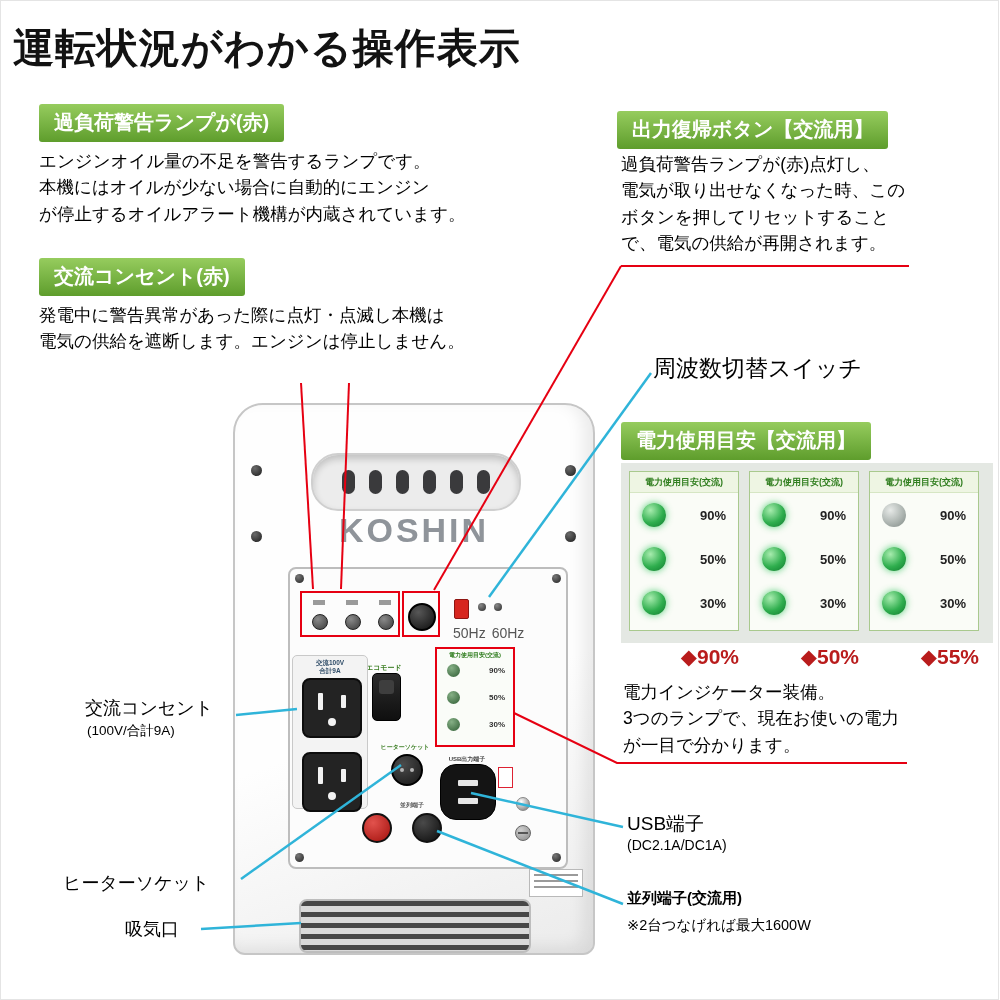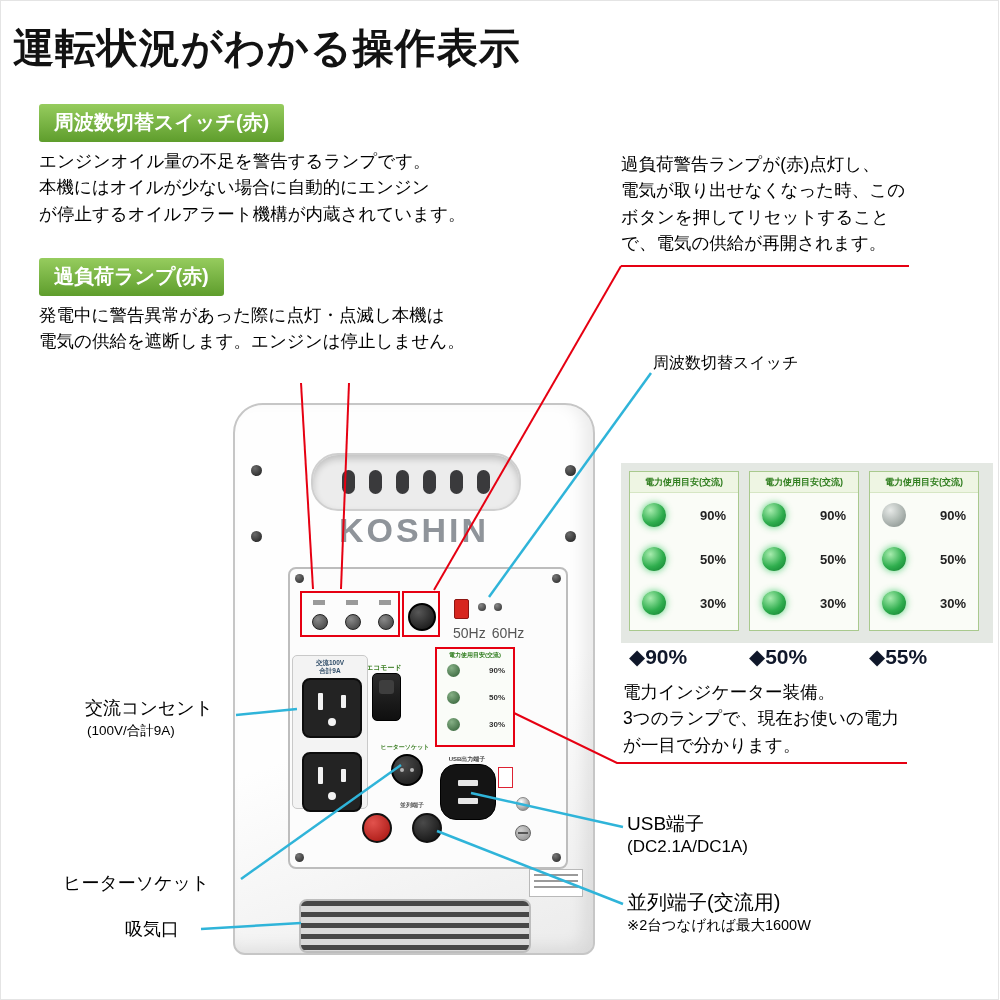--- a/index.html
+++ b/index.html
@@ -15,28 +15,28 @@
   .tag-reset{left:616px;top:110px;}
   .tag-power{left:620px;top:421px;}
 
   .body-text{position:absolute;font-size:17.5px;line-height:1.5;color:#000;white-space:pre-line;}
   .body-oil{left:38px;top:147px;font-family:Liberation Serif, serif;}
   .body-overload{left:38px;top:301px;}
   .body-reset{left:620px;top:150px;}
   .body-power{left:622px;top:678px;}
 
   .plain-label{position:absolute;font-size:18px;color:#000;z-index:7;}
-  .label-freq{left:652px;top:352px;font-size:16px;}
+  .label-freq{left:652px;top:352px;font-size:23px;}
   .label-outlet{left:84px;top:695px;}
   .label-outlet-sub{left:86px;top:721px;font-size:13.5px;}
   .label-heater{left:62px;top:870px;}
   .label-intake{left:124px;top:916px;}
   .label-usb{left:626px;top:810px;font-size:19px;}
-  .label-usb-sub{left:626px;top:836px;font-size:17px;}
-  .label-parallel{left:626px;top:888px;font-size:20px;}
+  .label-usb-sub{left:626px;top:836px;font-size:14px;}
+  .label-parallel{left:626px;top:888px;font-size:15px;font-weight:bold;}
   .label-parallel-sub{left:626px;top:915px;font-size:14.5px;}
 
   
   .machine{position:absolute;left:232px;top:402px;width:358px;height:548px;z-index:1;
            background:linear-gradient(160deg,#fefefe 55%,#ebebeb);border:2px solid #c6c6c6;
            border-radius:30px 30px 12px 12px;box-shadow:inset -10px -6px 16px rgba(0,0,0,.08);}
   .handle-slot{position:absolute;left:76px;top:48px;width:206px;height:54px;background:#ececec;
                border:2px solid #cfcfcf;border-radius:27px;box-shadow:inset 0 4px 7px rgba(0,0,0,.18);
                display:flex;align-items:center;justify-content:center;gap:14px;}
   .vent-hole{width:13px;height:24px;background:#3a3a3c;border-radius:7px;}
@@ -132,44 +132,46 @@
   .ind-wrap{position:absolute;left:620px;top:462px;width:372px;height:180px;background:#e4e8e3;
             display:flex;gap:10px;padding:8px;box-sizing:border-box;z-index:2;}
   .ind-panel{width:110px;height:160px;background:#fafcf7;border:1px solid #a9c98e;box-sizing:border-box;}
   .ind-header{font-size:9px;font-weight:700;color:#2f7d1e;text-align:center;padding:4px 0 3px;
               border-bottom:1px solid #d6e6c4;background:#eef5e3;white-space:nowrap;overflow:hidden;}
   .ind-row{display:flex;align-items:center;justify-content:space-between;padding:5px 12px;height:44px;box-sizing:border-box;}
   .led{width:24px;height:24px;border-radius:50%;}
   .led.on{background:radial-gradient(circle at 35% 30%,#a7ecae,#2fae4e 55%,#0f7a2d);box-shadow:0 0 7px rgba(60,200,100,.85);}
   .led.off{background:radial-gradient(circle at 35% 30%,#e7eae8,#a9b1ad 60%,#7e8784);}
   .ind-pct{font-size:13px;font-weight:700;color:#222;}
-  .diamond{position:absolute;top:644px;width:110px;text-align:left;font-size:21px;font-weight:800;color:#0f172a;z-index:2;}
+  .diamond{position:absolute;top:644px;width:110px;text-align:right;font-size:21px;font-weight:800;color:#b91c1c;z-index:2;}
   .diamond-1{left:628px}.diamond-2{left:748px}.diamond-3{left:868px}
 
   .overlay{position:absolute;left:0;top:0;width:1000px;height:1000px;z-index:6;pointer-events:none;}
 </style>
 </head>
 <body>
 
 <div class="stage">
 
   <div class="page-title">運転状況がわかる操作表示</div>
 
-  <div class="tag tag-oil">周波数切替スイッチ(赤)</div>
+  <div class="tag tag-oil">過負荷警告ランプが(赤)</div>
   <div class="body-text body-oil">エンジンオイル量の不足を警告するランプです。
 本機にはオイルが少ない場合に自動的にエンジン
 が停止するオイルアラート機構が内蔵されています。</div>
-  <div class="tag tag-overload">過負荷ランプ(赤)</div>
+  <div class="tag tag-overload">交流コンセント(赤)</div>
   <div class="body-text body-overload">発電中に警告異常があった際に点灯・点滅し本機は
 電気の供給を遮断します。エンジンは停止しません。</div>
 
+  <div class="tag tag-reset">出力復帰ボタン【交流用】</div>
   <div class="body-text body-reset">過負荷警告ランプが(赤)点灯し、
 電気が取り出せなくなった時、この
 ボタンを押してリセットすること
 で、電気の供給が再開されます。</div>
+  <div class="tag tag-power">電力使用目安【交流用】</div>
   <div class="body-text body-power">電力インジケーター装備。
 3つのランプで、現在お使いの電力
 が一目で分かります。</div>
 
   <div class="plain-label label-freq">周波数切替スイッチ</div>
   <div class="plain-label label-outlet">交流コンセント</div>
   <div class="plain-label label-outlet-sub">(100V/合計9A)</div>
   <div class="plain-label label-heater">ヒーターソケット</div>
   <div class="plain-label label-intake">吸気口</div>
   <div class="plain-label label-usb">USB端子</div>

